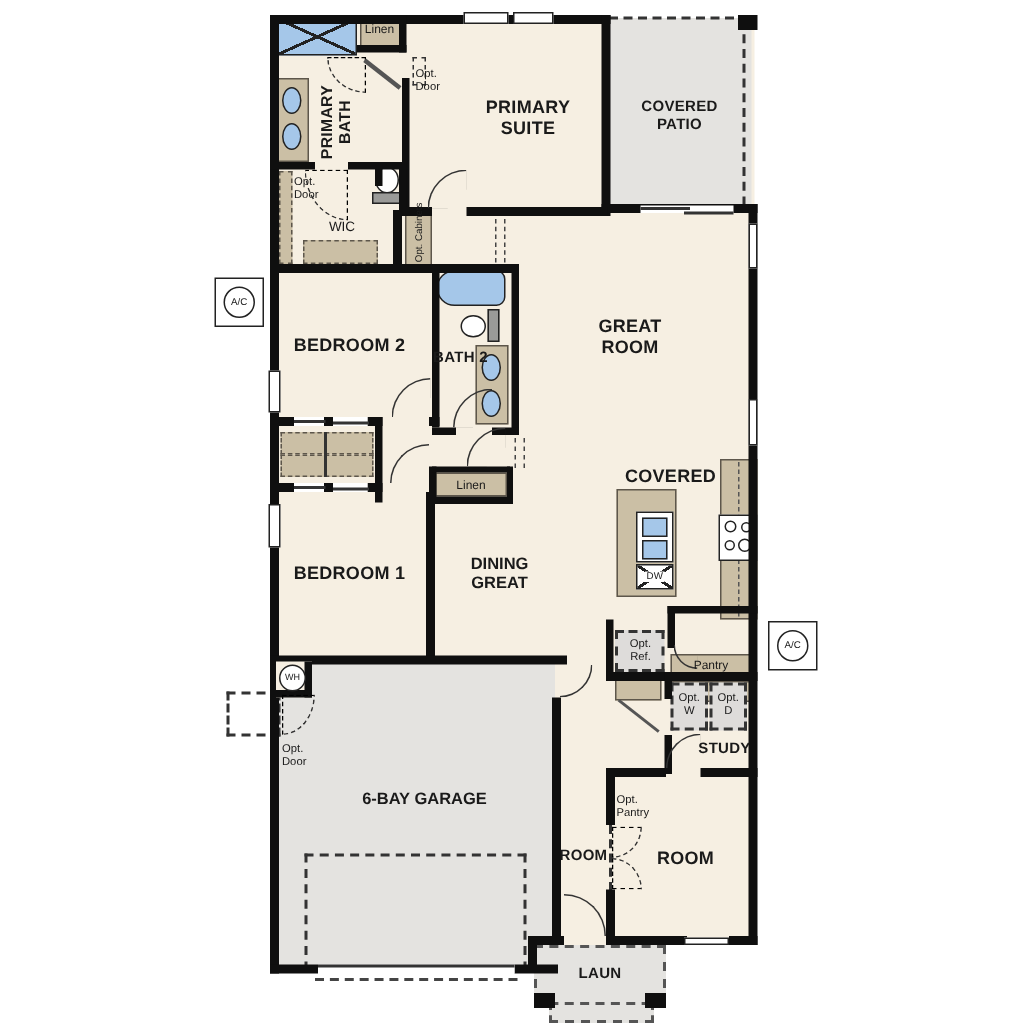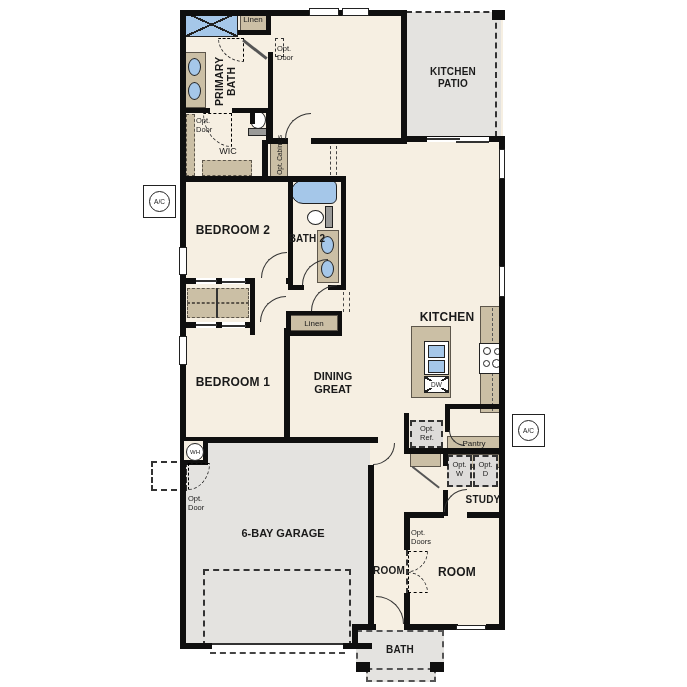--- a/index.html
+++ b/index.html
@@ -206,38 +206,40 @@
   </div>
   <div class="box" style="left:512px;top:414px;width:33px;height:33px"></div>
   <div class="circ" style="left:518px;top:420px;width:21px;height:21px;font-size:6.5px">
     <span>A/C</span>
   </div>
   <div class="circ" style="left:186px;top:443px;width:18px;height:18px;font-size:6px">
     <span>WH</span>
   </div>
 
   <div class="lbl med vert" style="left:191px;top:69px;width:68px;font-size:10.5px">PRIMARY BATH</div>
-  <div class="lbl med" style="left:418px;top:66px;width:70px">KITCHEN PATIO</div>
+  <div class="lbl big" style="left:312px;top:64px;width:80px">PRIMARY SUITE</div>
+  <div class="lbl med" style="left:418px;top:66px;width:70px">COVERED PATIO</div>
   <div class="lbl" style="left:210px;top:146px;width:36px;font-size:9px">WIC</div>
   <div class="lbl big" style="left:173px;top:223px;width:120px">BEDROOM 2</div>
   <div class="lbl med" style="left:287px;top:233px;width:40px">BATH 2</div>
+  <div class="lbl big" style="left:380px;top:210px;width:80px">GREAT ROOM</div>
   <div class="lbl big" style="left:173px;top:375px;width:120px">BEDROOM 1</div>
   <div class="lbl" style="left:298px;top:370px;width:70px;font-weight:bold;font-size:11px">DINING GREAT</div>
-  <div class="lbl big" style="left:407px;top:310px;width:80px">KITCHEN</div>
+  <div class="lbl big" style="left:407px;top:310px;width:80px">COVERED</div>
   <div class="lbl med" style="left:461px;top:494px;width:44px">STUDY</div>
   <div class="lbl" style="left:223px;top:527px;width:120px;font-weight:bold;font-size:11px">6-BAY GARAGE</div>
   <div class="lbl med" style="left:361px;top:565px;width:56px">ROOM</div>
   <div class="lbl big" style="left:427px;top:565px;width:60px">ROOM</div>
-  <div class="lbl med" style="left:370px;top:644px;width:60px">BATH</div>
+  <div class="lbl med" style="left:370px;top:644px;width:60px">LAUN</div>
 
   <div class="lbl sm" style="left:238px;top:15px;width:30px">Linen</div>
   <div class="lbl tiny" style="left:277px;top:44px;width:26px;text-align:left">Opt. Door</div>
   <div class="lbl tiny" style="left:196px;top:116px;width:26px;text-align:left">Opt. Door</div>
   <div class="lbl tiny vert" style="left:260px;top:151px;width:40px;font-size:6.5px">Opt. Cabinets</div>
   <div class="lbl sm" style="left:294px;top:319px;width:40px">Linen</div>
   <div class="lbl tiny" style="left:414px;top:424px;width:26px">Opt. Ref.</div>
   <div class="lbl sm" style="left:452px;top:439px;width:44px">Pantry</div>
   <div class="lbl tiny" style="left:449px;top:460px;width:21px">Opt. W</div>
   <div class="lbl tiny" style="left:475px;top:460px;width:21px">Opt. D</div>
   <div class="lbl tiny" style="left:188px;top:494px;width:26px;text-align:left">Opt. Door</div>
-  <div class="lbl tiny" style="left:411px;top:528px;width:30px;text-align:left">Opt. Doors</div>
+  <div class="lbl tiny" style="left:411px;top:528px;width:30px;text-align:left">Opt. Pantry</div>
 
 </div>
 
 </body></html>

